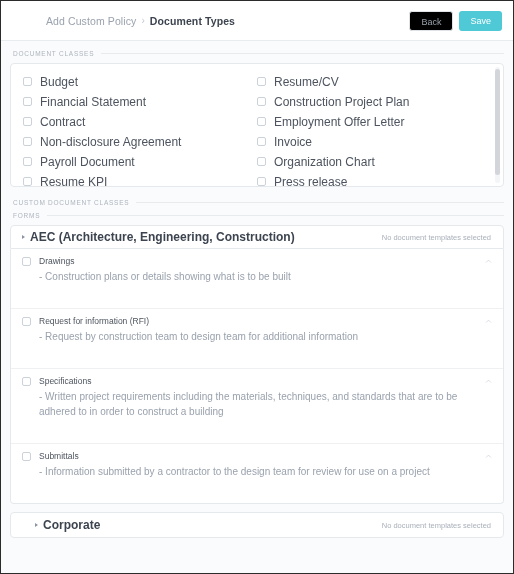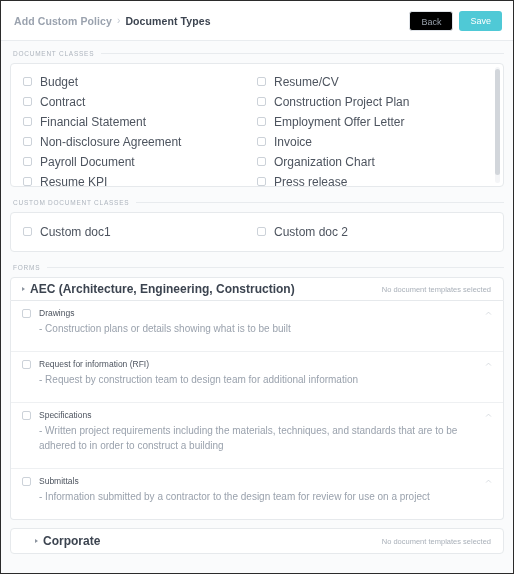--- a/index.html
+++ b/index.html
@@ -39,21 +39,22 @@
   }
   .breadcrumb {
     display: flex;
     align-items: center;
     font-size: 10.5px;
     letter-spacing: 0.1px;
     flex: 1;
   }
   .crumb-link {
     color: #9aa2ae;
-    font-weight: 700;
+    font-weight: 400;
+    margin-left: 32px;
   }
   .crumb-sep {
     color: #c3c9d2;
     margin: 0 5px;
     font-size: 10px;
   }
   .crumb-current {
     color: #3c4450;
     font-weight: 700;
   }
@@ -228,21 +229,21 @@
   }
   .group-items {
     border: 1px solid #e6e9ec;
     border-top: none;
     border-radius: 0 0 4px 4px;
     background: #ffffff;
     overflow: hidden;
   }
   .form-item {
     border-bottom: 1px solid #eef0f2;
-    padding: 7px 12px 15px 11px;
+    padding: 7px 12px 24px 11px;
     position: relative;
     box-sizing: border-box;
   }
   .form-item:last-child {
     border-bottom: none;
   }
   .item-top {
     display: flex;
     align-items: center;
     gap: 8px;
@@ -295,25 +296,25 @@
 
     <div class="card classes-card">
       <div class="classes-grid">
         <div id="dc-left">
             <div class="chk-row">
               <span class="chk"></span>
               <span class="chk-label">Budget</span>
             </div>
             <div class="chk-row">
               <span class="chk"></span>
+              <span class="chk-label">Financial Statement</span>
+            </div>
+            <div class="chk-row">
+              <span class="chk"></span>
               <span class="chk-label">Contract</span>
-            </div>
-            <div class="chk-row">
-              <span class="chk"></span>
-              <span class="chk-label">Financial Statement</span>
             </div>
             <div class="chk-row">
               <span class="chk"></span>
               <span class="chk-label">Non-disclosure Agreement</span>
             </div>
             <div class="chk-row">
               <span class="chk"></span>
               <span class="chk-label">Payroll Document</span>
             </div>
             <div class="chk-row">
@@ -351,32 +352,20 @@
       <div class="scrollbar-track">
         <div class="scrollbar-thumb"></div>
       </div>
     </div>
 
     <div class="sec-label">
       <span class="txt">CUSTOM DOCUMENT CLASSES</span>
       <span class="rule"></span>
     </div>
 
-    <div class="card custom-card">
-      <div class="custom-grid" id="custom-grid">
-          <div class="chk-row">
-            <span class="chk"></span>
-            <span class="chk-label">Custom doc1</span>
-          </div>
-          <div class="chk-row">
-            <span class="chk"></span>
-            <span class="chk-label">Custom doc 2</span>
-          </div>
-        </div>
-    </div>
 
     <div class="sec-label">
       <span class="txt">FORMS</span>
       <span class="rule"></span>
     </div>
 
     <div id="forms-list">
         <div class="form-group">
           <div class="group-head">
             <span class="caret"></span>

